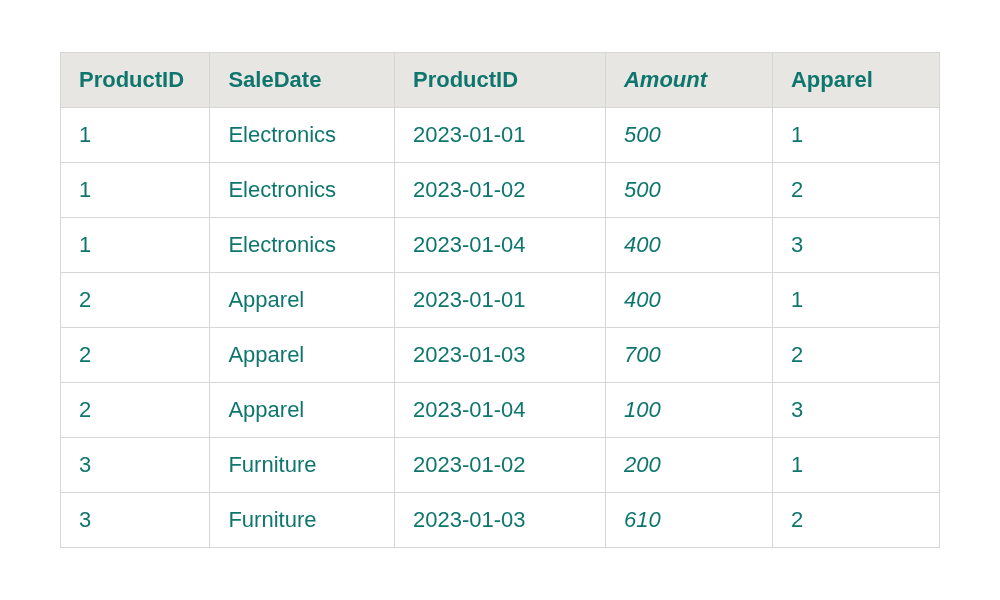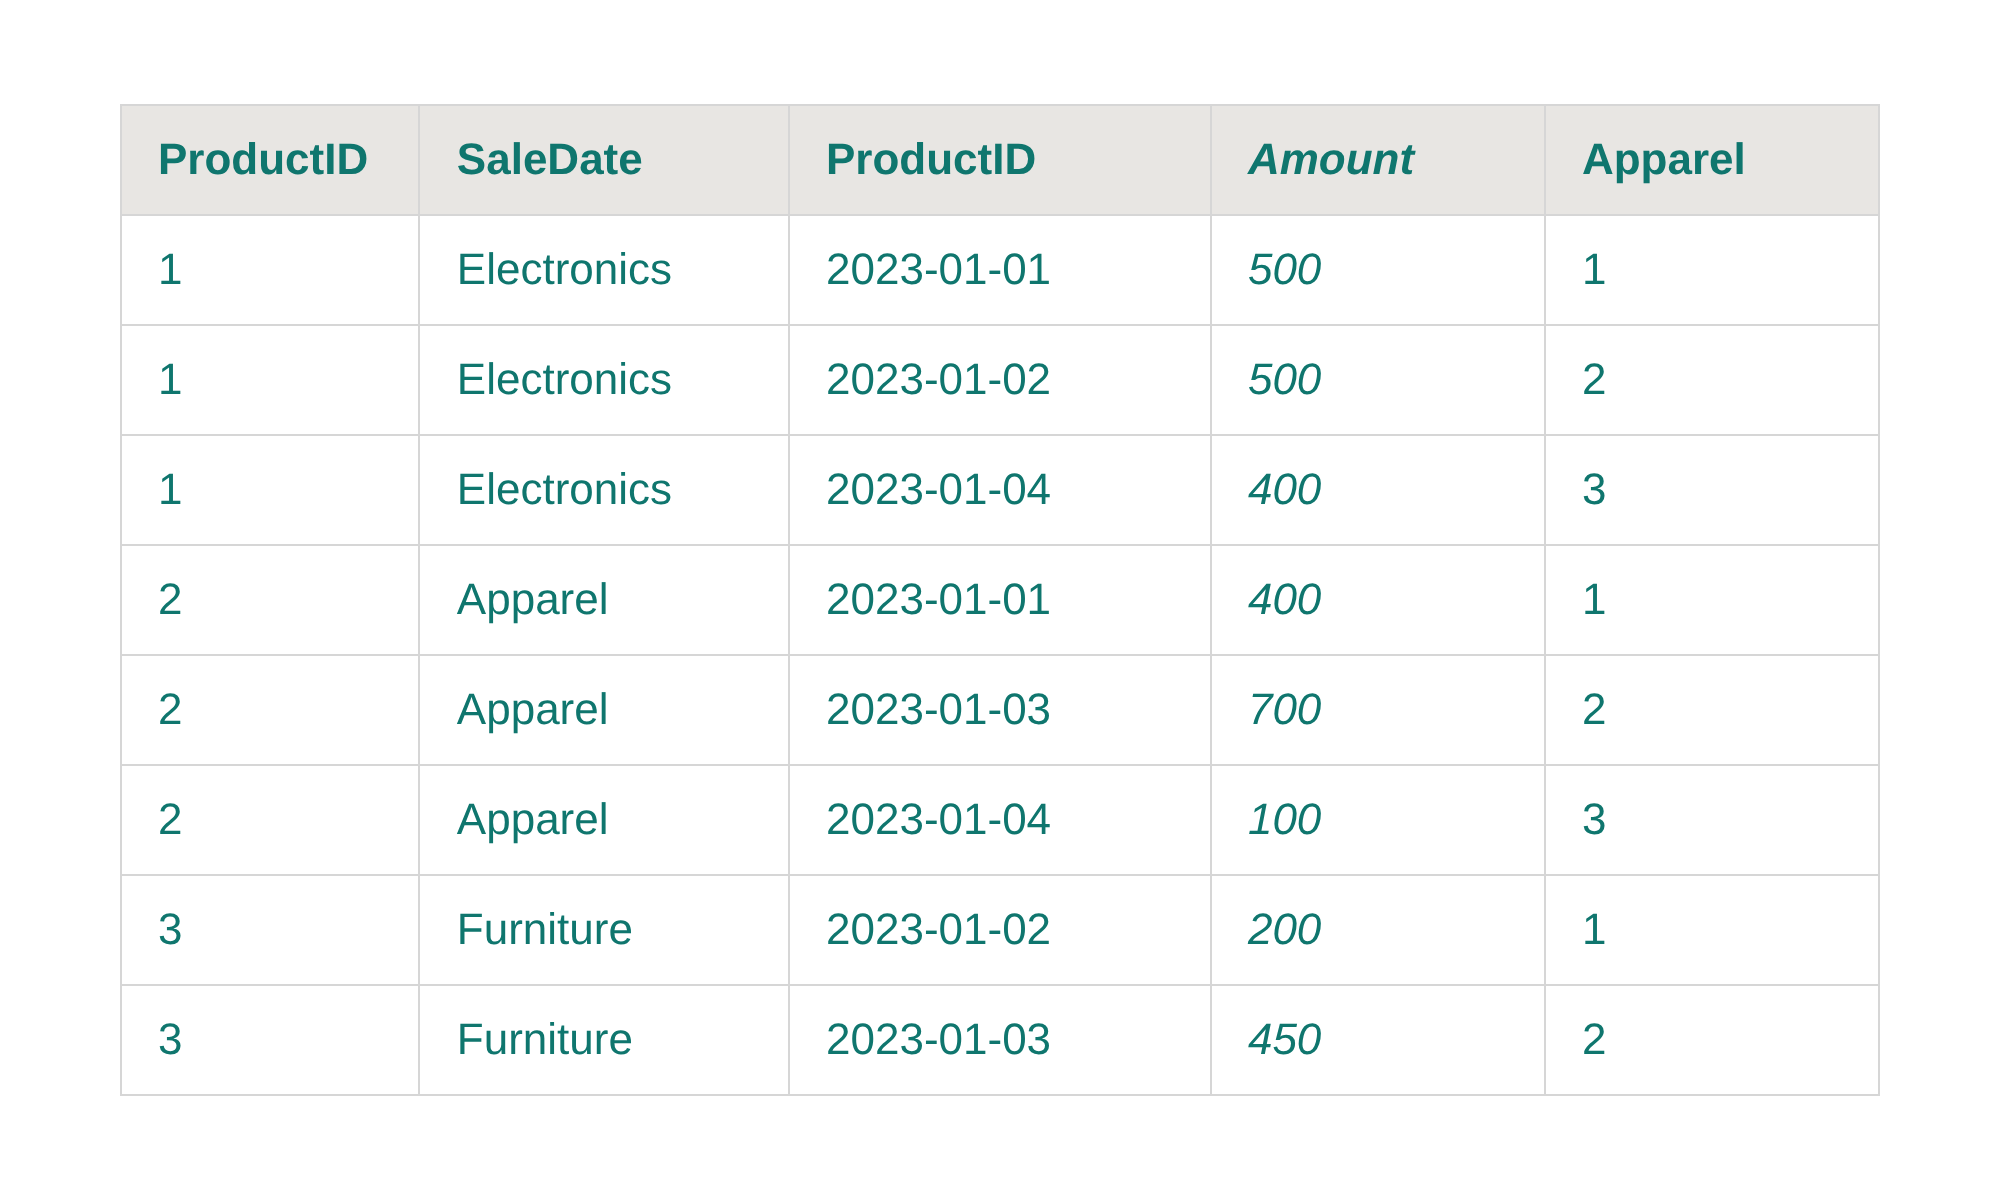--- a/index.html
+++ b/index.html
@@ -105,18 +105,18 @@
         <td>3</td>
         <td>Furniture</td>
         <td>2023-01-02</td>
         <td>200</td>
         <td>1</td>
       </tr>
       <tr>
         <td>3</td>
         <td>Furniture</td>
         <td>2023-01-03</td>
-        <td>450</td>
+        <td>610</td>
         <td>2</td>
       </tr>
     </tbody>
   </table>
 </div>
 
 </body></html>

